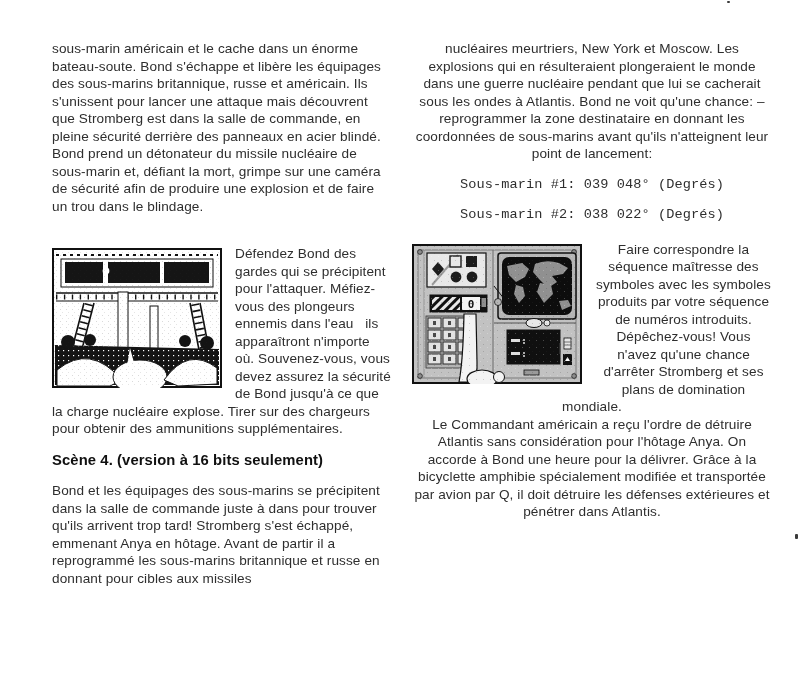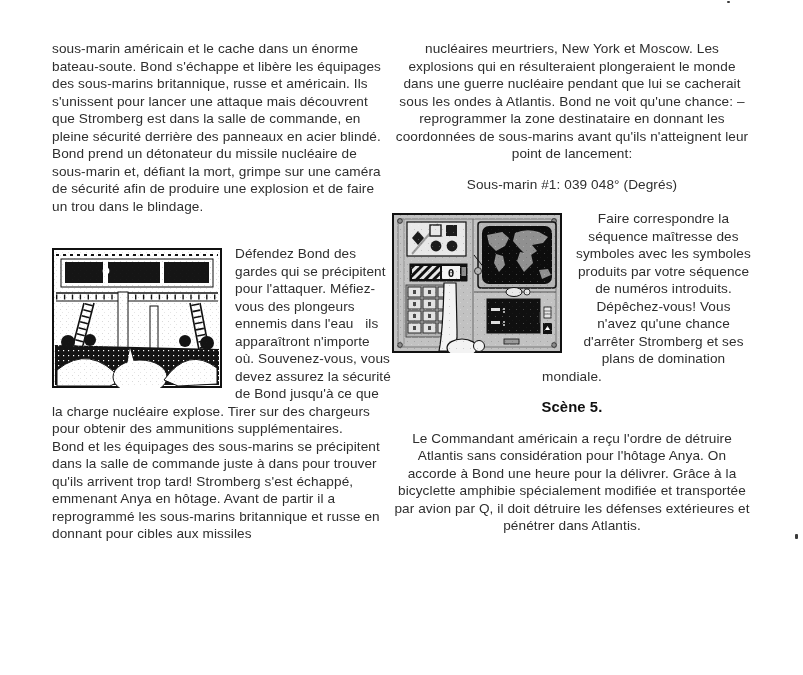--- a/index.html
+++ b/index.html
@@ -1,27 +1,27 @@
 <!DOCTYPE html>
 <html><head>
 <meta charset="utf-8">
 <style>
   html,body{margin:0;padding:0;background:#ffffff;}
   .page{
     position:relative;width:803px;height:675px;background:#fff;overflow:hidden;
     font-family:"Liberation Sans",sans-serif;color:#2e2e2e;
   }
-  .cols{display:flex;padding:40px 0 0 52px;}
+  .cols{display:flex;padding:40px 0 0 52px;gap:20px;}
   .col{font-size:13.6px;line-height:17.5px;letter-spacing:.1px;}
   .col.left{width:340px;}
   .col.right{width:360px;text-align:center;}
   p{margin:0;}
   .gap-after{margin-bottom:30px;}
   .scene-heading{font-size:14.8px;font-weight:bold;color:#101010;margin:14px 0 13px;letter-spacing:.1px;}
-  .subline{margin-top:13px;}
+  .subline{margin-top:13px;font-family:Liberation Mono, monospace;}
   .figblock{margin-top:0;}
   .figblock.left-col-fig{margin-top:30px;}
   .figblock.right-col-fig{margin-top:17px;}
   .figblock::after{content:"";display:block;clear:both;}
   .fig{float:left;width:170px;height:140px;margin:3px 13px 5px 0;}
   .fig svg{display:block;width:100%;height:100%;}
   .speck{position:absolute;background:#3a3a3a;border-radius:1px;}
   .speck.s1{left:727px;top:1px;width:3px;height:2px;}
   .speck.s2{left:795px;top:534px;width:3px;height:5px;}
 </style>
@@ -85,27 +85,29 @@
               <ellipse cx="88" cy="129" rx="27" ry="17" fill="#ffffff" stroke="#111" stroke-width="1"></ellipse>
               <path d="M165 120 Q136 98 112 132 L126 138 L165 136 Z" fill="#ffffff" stroke="#111" stroke-width="1"></path>
               <path d="M78 100 L84 122 L74 124 Z" fill="#ffffff"></path>
             </g>
             <rect x="2" y="2" width="166" height="136" fill="url(#grain)" opacity=".35"></rect>
           </svg>
         </div>
         <p>Défendez Bond des gardes qui se précipitent pour l'attaquer. Méfiez-vous des plongeurs ennemis dans l'eau&nbsp;&nbsp; ils apparaîtront n'importe où. Souvenez-vous, vous devez assurez la sécurité de Bond jusqu'à ce que la charge nucléaire explose. Tirer sur des chargeurs pour obtenir des ammunitions supplémentaires.</p>
       </div>
 
+      <h3 class="scene-heading">Scène 4. (version à 16 bits seulement)</h3>
 
       <p>Bond et les équipages des sous-marins se précipitent dans la salle de commande juste à dans pour trouver qu'ils arrivent trop tard! Stromberg s'est échappé, emmenant Anya en hôtage. Avant de partir il a reprogrammé les sous-marins britannique et russe en donnant pour cibles aux missiles</p>
     </div>
 
     <div class="col right">
       <p>nucléaires meurtriers, New York et Moscow. Les explosions qui en résulteraient plongeraient le monde dans une guerre nucléaire pendant que lui se cacherait sous les ondes à Atlantis. Bond ne voit qu'une chance: – reprogrammer la zone destinataire en donnant les coordonnées de sous-marins avant qu'ils n'atteignent leur point de lancement:</p>
       <p class="subline">Sous-marin #1: 039 048° (Degrés)</p>
+      <p class="subline">Sous-marin #2: 038 022° (Degrés)</p>
 
       <div class="figblock right-col-fig">
         <div class="fig">
           <svg viewBox="0 0 170 140" xmlns="http://www.w3.org/2000/svg">
             <defs>
               <pattern id="hatch" width="6" height="6" patternUnits="userSpaceOnUse" patternTransform="rotate(45)">
                 <rect width="6" height="6" fill="#111"></rect>
                 <rect width="3" height="6" fill="#e8e8e8"></rect>
               </pattern>
               <pattern id="grain2" width="7" height="7" patternUnits="userSpaceOnUse">
@@ -207,19 +209,18 @@
               <line x1="148" y1="99" x2="148" y2="110" stroke="#555" stroke-width=".8"></line>
             </g>
             <line x1="82" y1="42" x2="93" y2="56" stroke="#111" stroke-width="1"></line>
             <circle cx="86" cy="58" r="3.5" fill="#b5b5b5" stroke="#111" stroke-width=".8"></circle>
             <rect x="2" y="2" width="166" height="136" fill="url(#grain2)" opacity=".4"></rect>
           </svg>
         </div>
         <p>Faire correspondre la séquence maîtresse des symboles avec les symboles produits par votre séquence de numéros introduits. Dépêchez-vous! Vous n'avez qu'une chance d'arrêter Stromberg et ses plans de domination mondiale.</p>
       </div>
 
-      <h3 class="scene-heading">Scène 5.</h3>
 
       <p>Le Commandant américain a reçu l'ordre de détruire Atlantis sans considération pour l'hôtage Anya. On accorde à Bond une heure pour la délivrer. Grâce à la bicyclette amphibie spécialement modifiée et transportée par avion par Q, il doit détruire les défenses extérieures et pénétrer dans Atlantis.</p>
     </div>
 
   </div>
 </div>
 
 </body></html>

